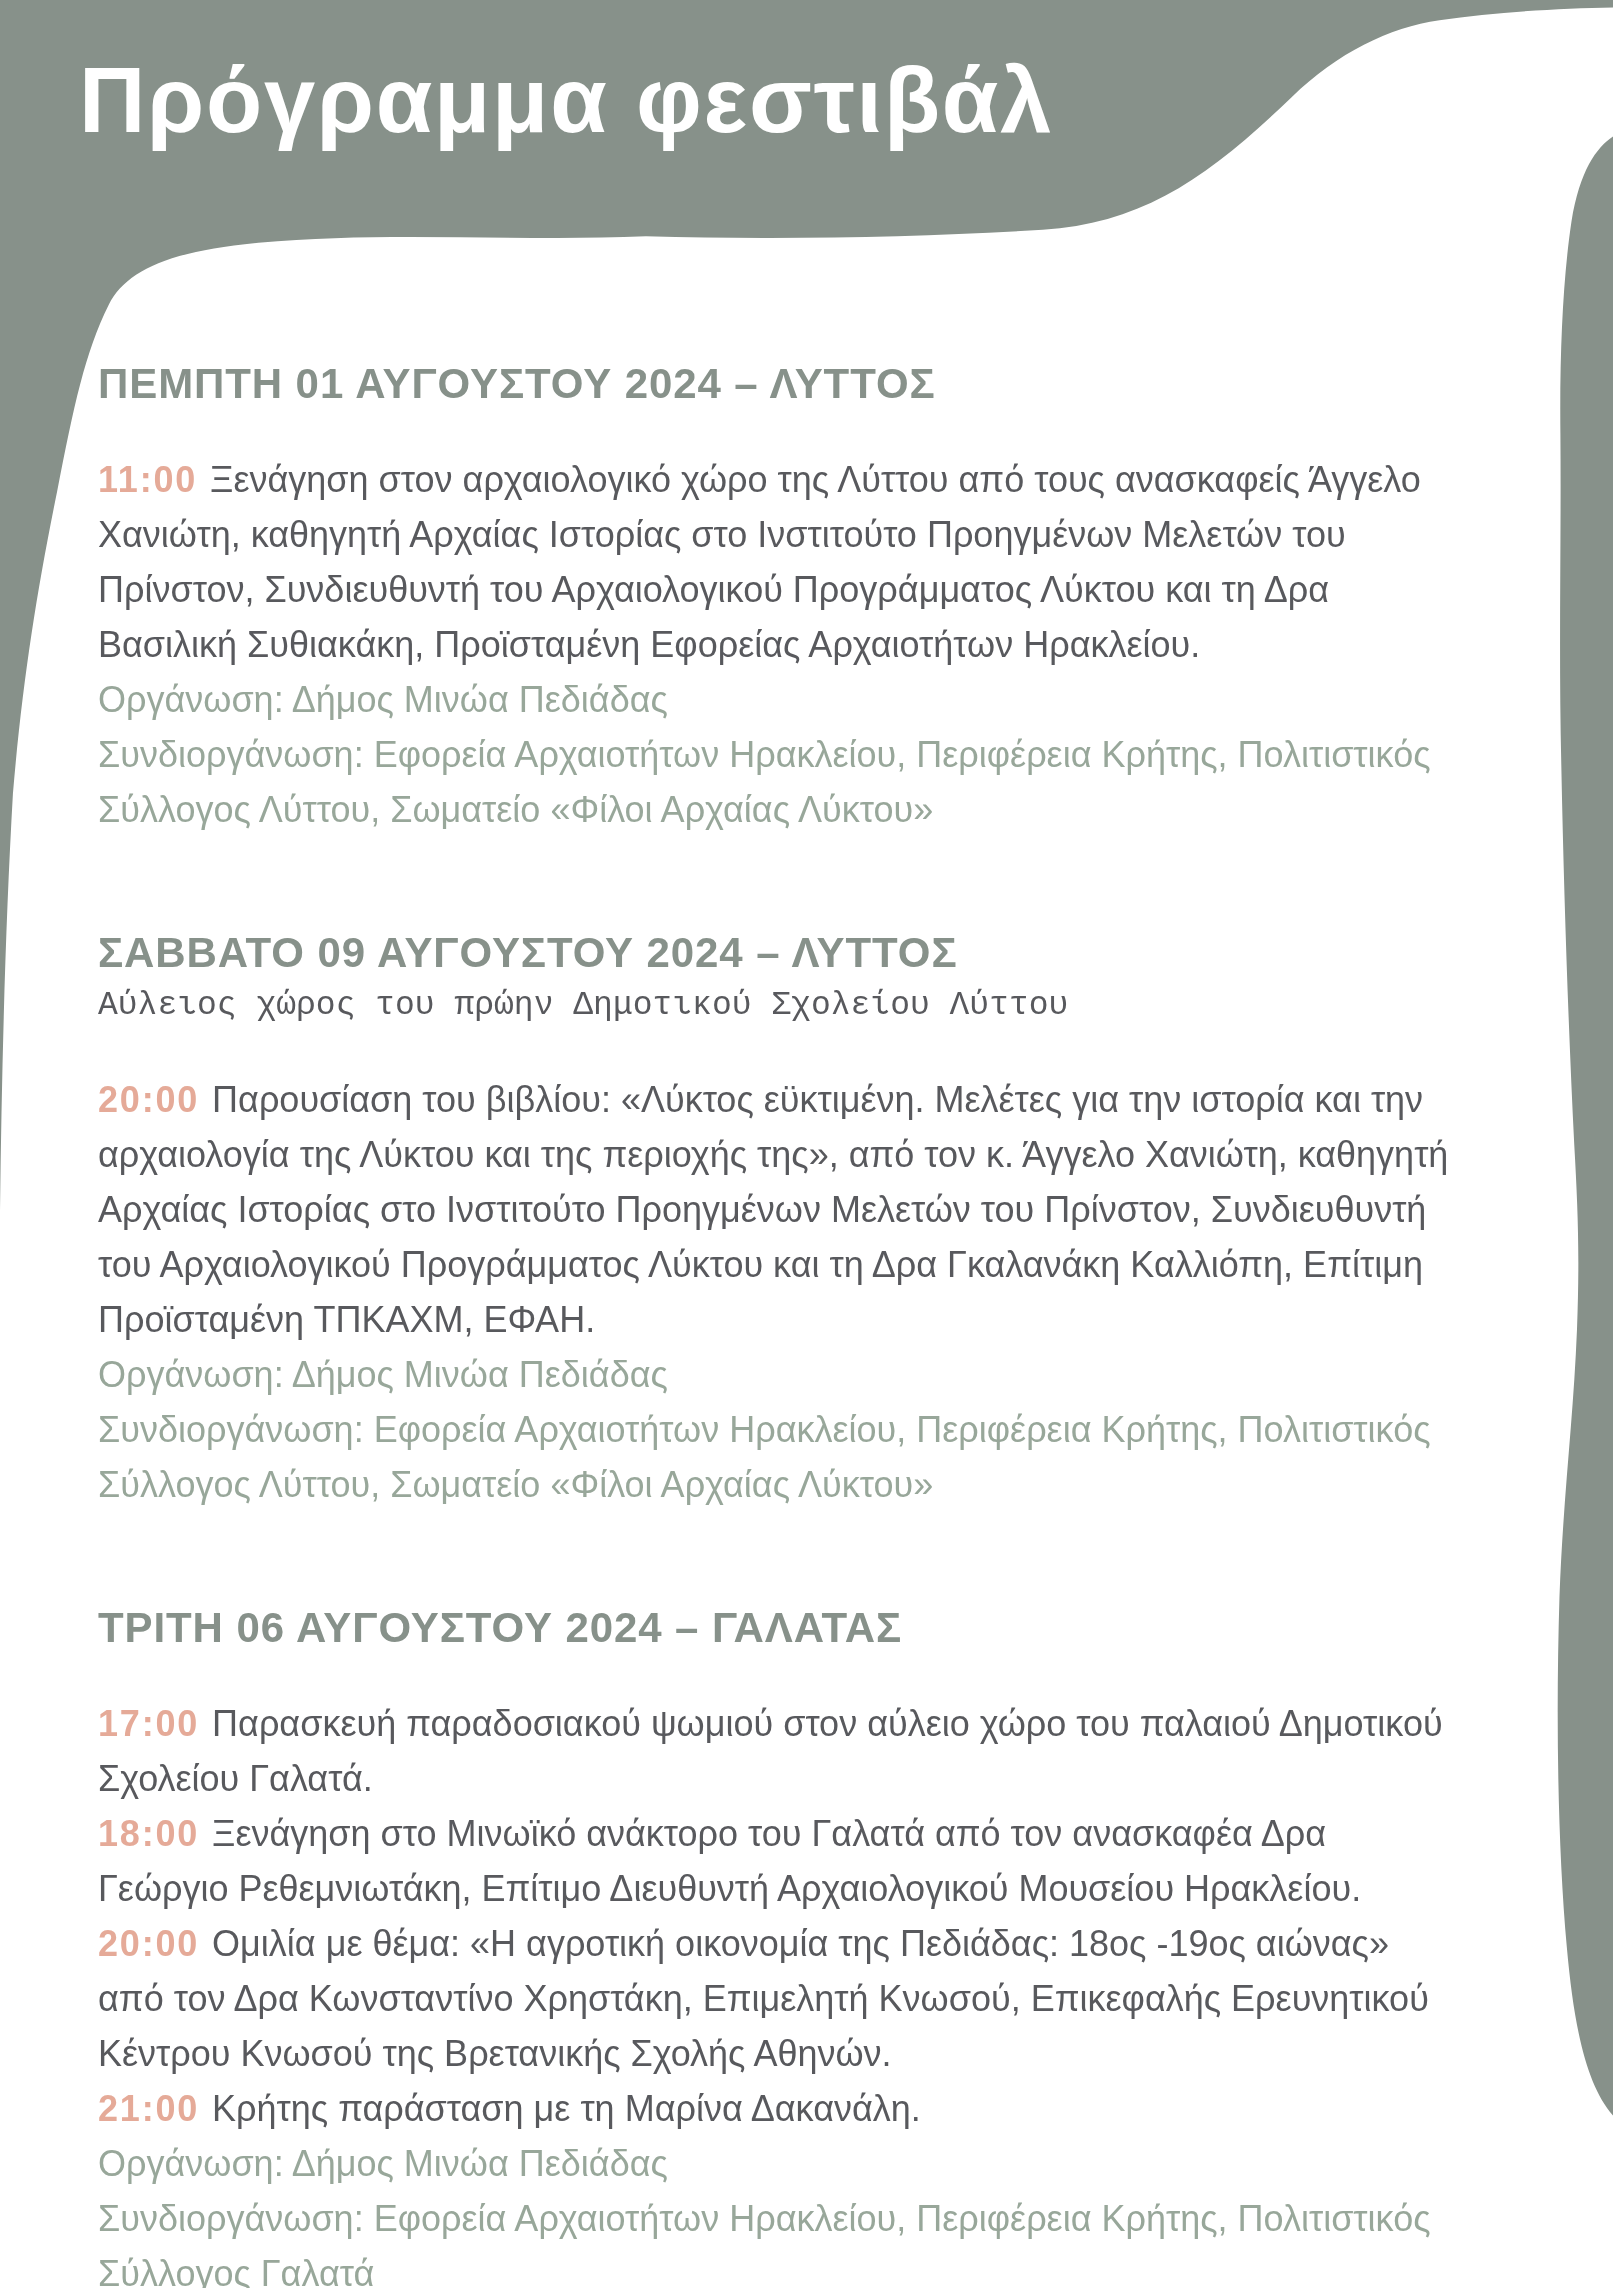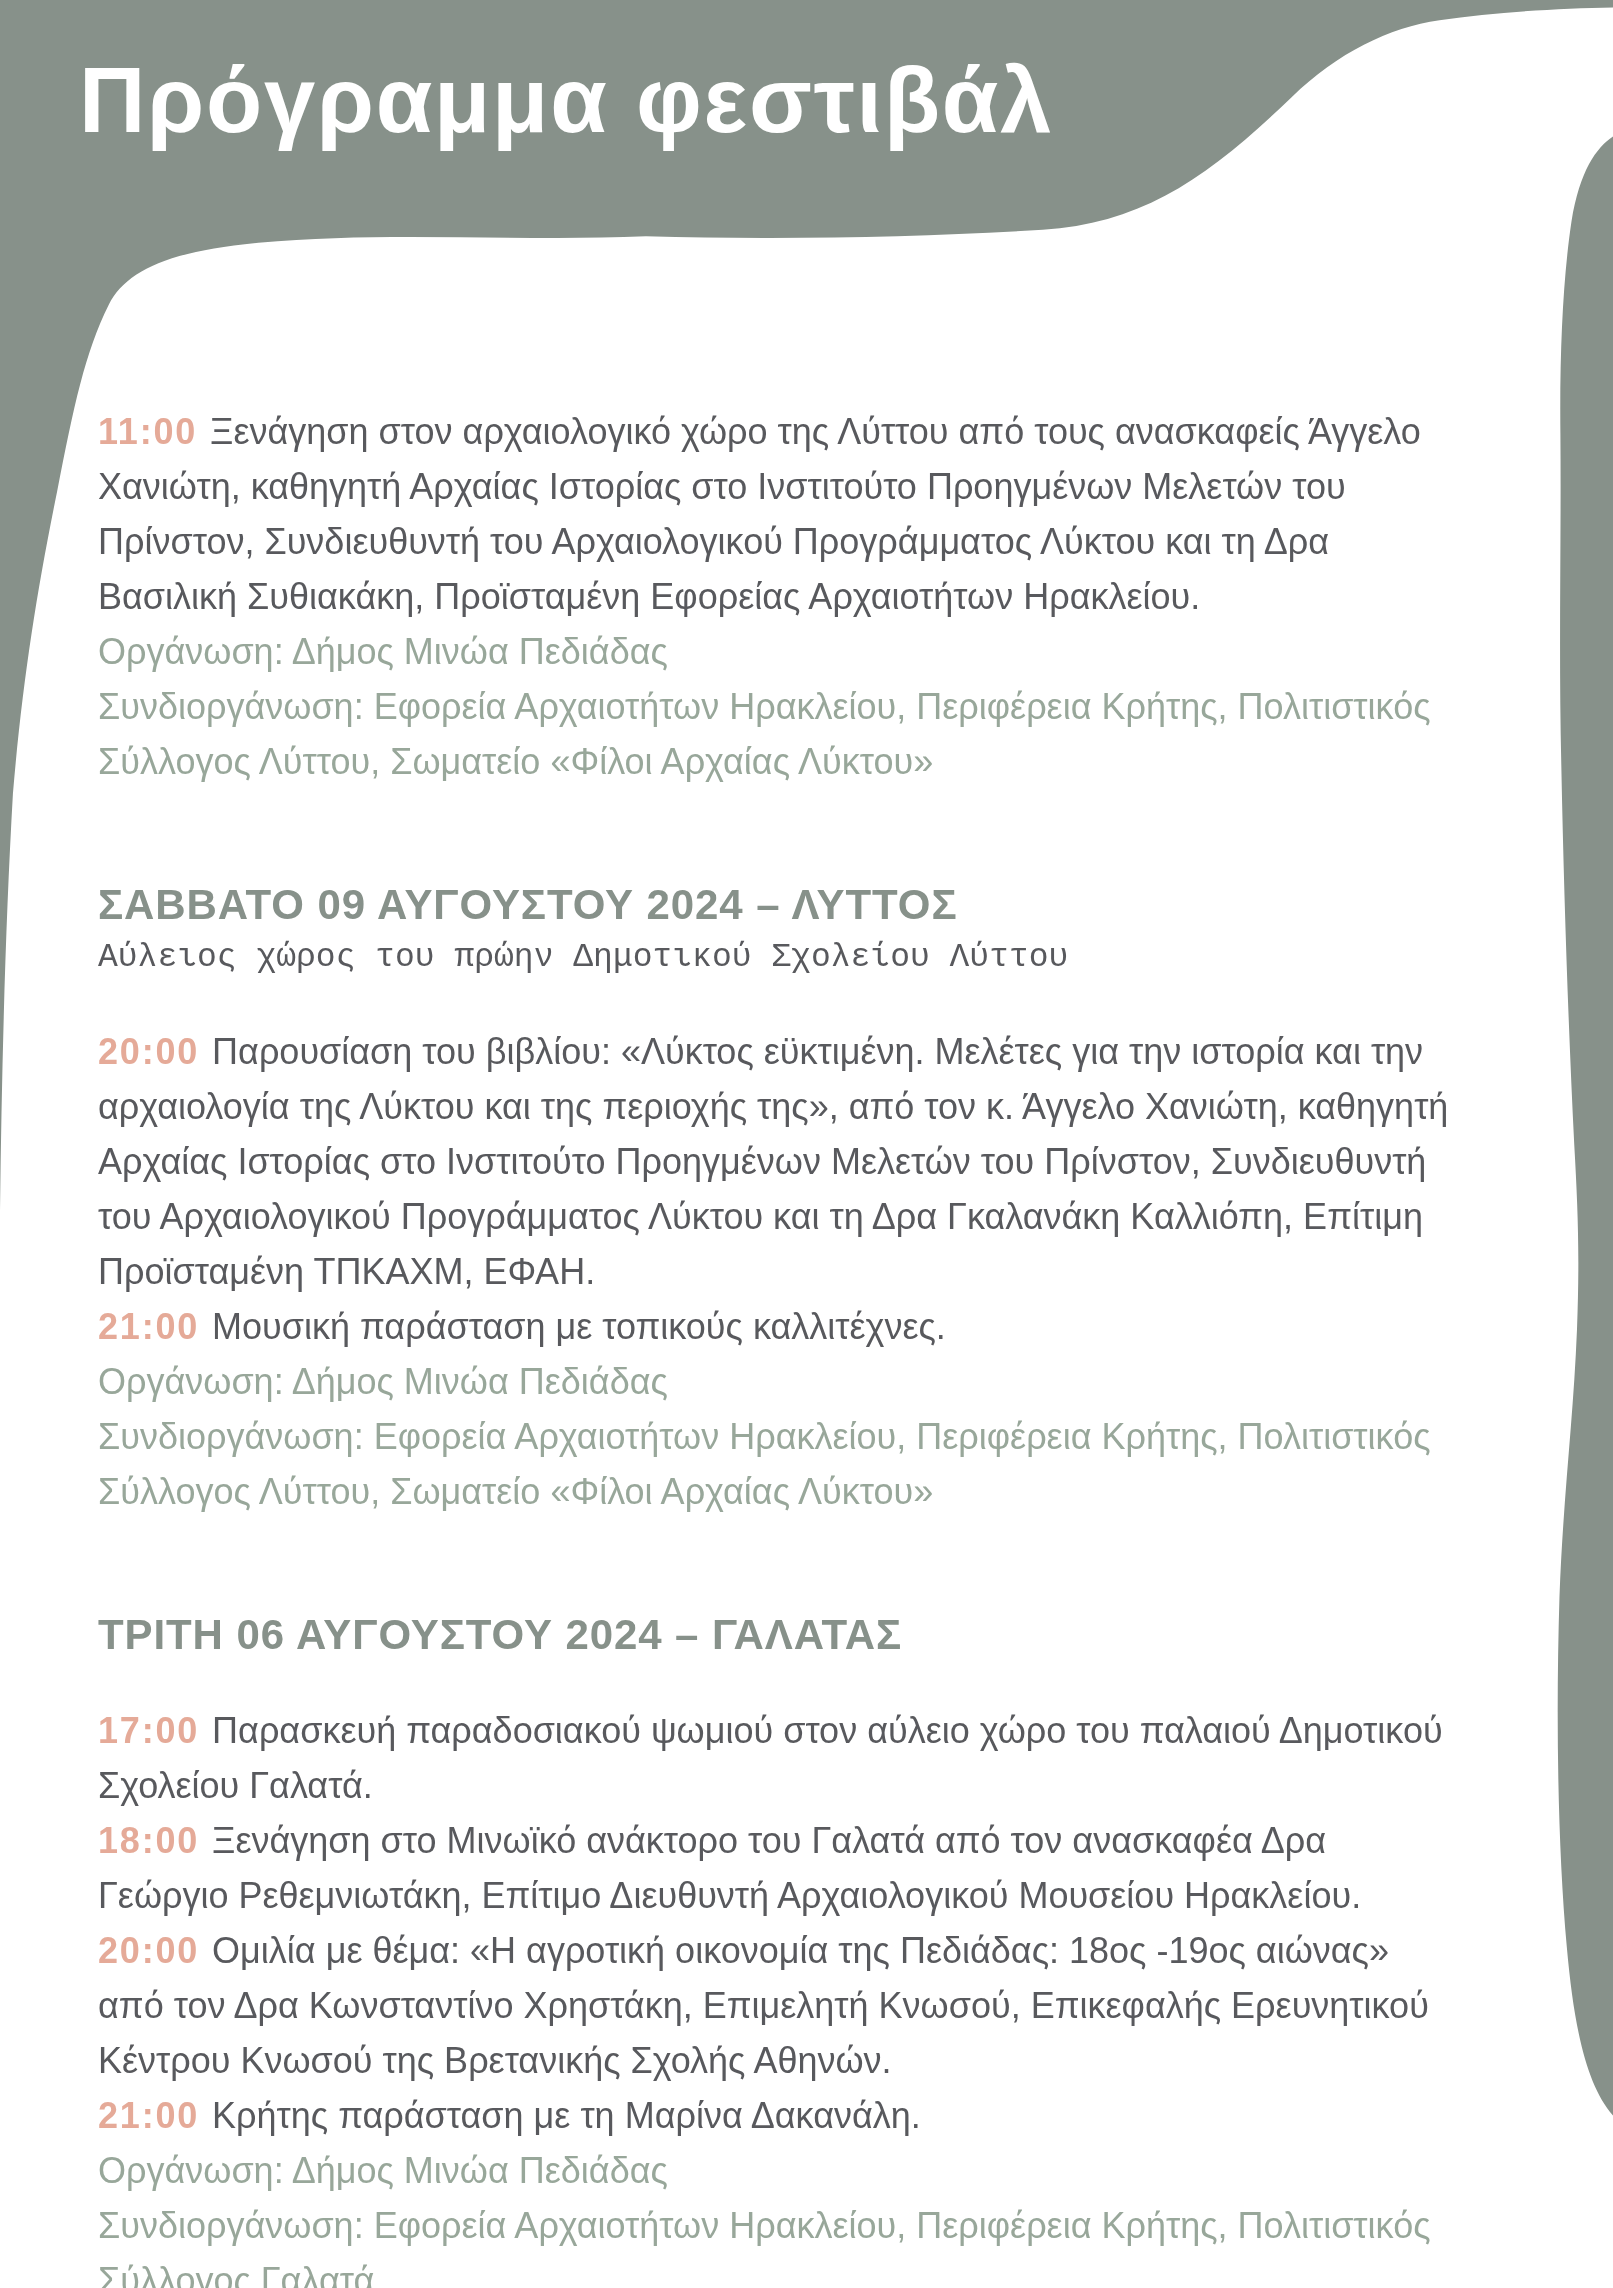--- a/index.html
+++ b/index.html
@@ -100,33 +100,33 @@
       C 1686,1860 1688,2000 1698,2110
       C 1706,2200 1720,2260 1748,2292
       Z"></path>
   </svg>
 
   <h1 class="title">Πρόγραμμα φεστιβάλ</h1>
 
   <main class="content">
 
     <section>
+      <h2>ΠΕΜΠΤΗ 01 ΑΥΓΟΥΣΤΟΥ 2024 – ΛΥΤΤΟΣ</h2>
       <div class="events">
         <p class="event"><span class="time">11:00</span><span class="desc">Ξενάγηση στον αρχαιολογικό χώρο της Λύττου από τους ανασκαφείς Άγγελο Χανιώτη, καθηγητή Αρχαίας Ιστορίας στο Ινστιτούτο Προηγμένων Μελετών του Πρίνστον, Συνδιευθυντή του Αρχαιολογικού Προγράμματος Λύκτου και τη Δρα Βασιλική Συθιακάκη, Προϊσταμένη Εφορείας Αρχαιοτήτων Ηρακλείου.</span></p>
         <p class="org">Οργάνωση: Δήμος Μινώα Πεδιάδας</p>
         <p class="org">Συνδιοργάνωση: Εφορεία Αρχαιοτήτων Ηρακλείου, Περιφέρεια Κρήτης, Πολιτιστικός Σύλλογος Λύττου, Σωματείο «Φίλοι Αρχαίας Λύκτου»</p>
       </div>
     </section>
 
     <section>
       <h2>ΣΑΒΒΑΤΟ 09 ΑΥΓΟΥΣΤΟΥ 2024 – ΛΥΤΤΟΣ</h2>
       <p class="venue">Αύλειος χώρος του πρώην Δημοτικού Σχολείου Λύττου</p>
       <div class="events">
         <p class="event"><span class="time">20:00</span><span class="desc">Παρουσίαση του βιβλίου: «Λύκτος εϋκτιμένη. Μελέτες για την ιστορία και την αρχαιολογία της Λύκτου και της περιοχής της», από τον κ. Άγγελο Χανιώτη, καθηγητή Αρχαίας Ιστορίας στο Ινστιτούτο Προηγμένων Μελετών του Πρίνστον, Συνδιευθυντή του Αρχαιολογικού Προγράμματος Λύκτου και τη Δρα Γκαλανάκη Καλλιόπη, Επίτιμη Προϊσταμένη ΤΠΚΑΧΜ, ΕΦΑΗ.</span></p>
-        <p class="event"><span class="time">21:00</span><span class="desc">Μουσική παράσταση με τοπικούς καλλιτέχνες.</span></p>
         <p class="org">Οργάνωση: Δήμος Μινώα Πεδιάδας</p>
         <p class="org">Συνδιοργάνωση: Εφορεία Αρχαιοτήτων Ηρακλείου, Περιφέρεια Κρήτης, Πολιτιστικός Σύλλογος Λύττου, Σωματείο «Φίλοι Αρχαίας Λύκτου»</p>
       </div>
     </section>
 
     <section>
       <h2>ΤΡΙΤΗ 06 ΑΥΓΟΥΣΤΟΥ 2024 – ΓΑΛΑΤΑΣ</h2>
       <div class="events">
         <p class="event"><span class="time">17:00</span><span class="desc">Παρασκευή παραδοσιακού ψωμιού στον αύλειο χώρο του παλαιού Δημοτικού Σχολείου Γαλατά.</span></p>
         <p class="event"><span class="time">18:00</span><span class="desc">Ξενάγηση στο Μινωϊκό ανάκτορο του Γαλατά από τον ανασκαφέα Δρα Γεώργιο Ρεθεμνιωτάκη, Επίτιμο Διευθυντή Αρχαιολογικού Μουσείου Ηρακλείου.</span></p>

